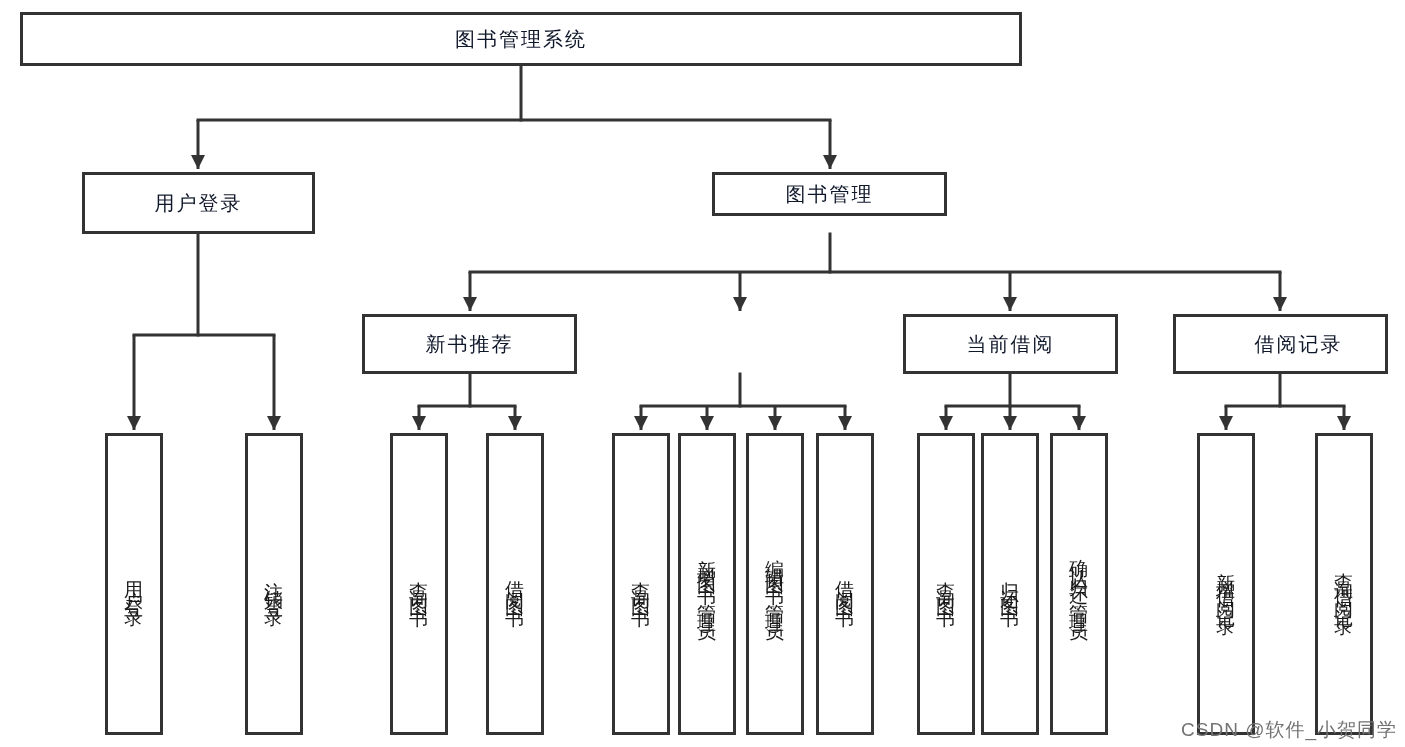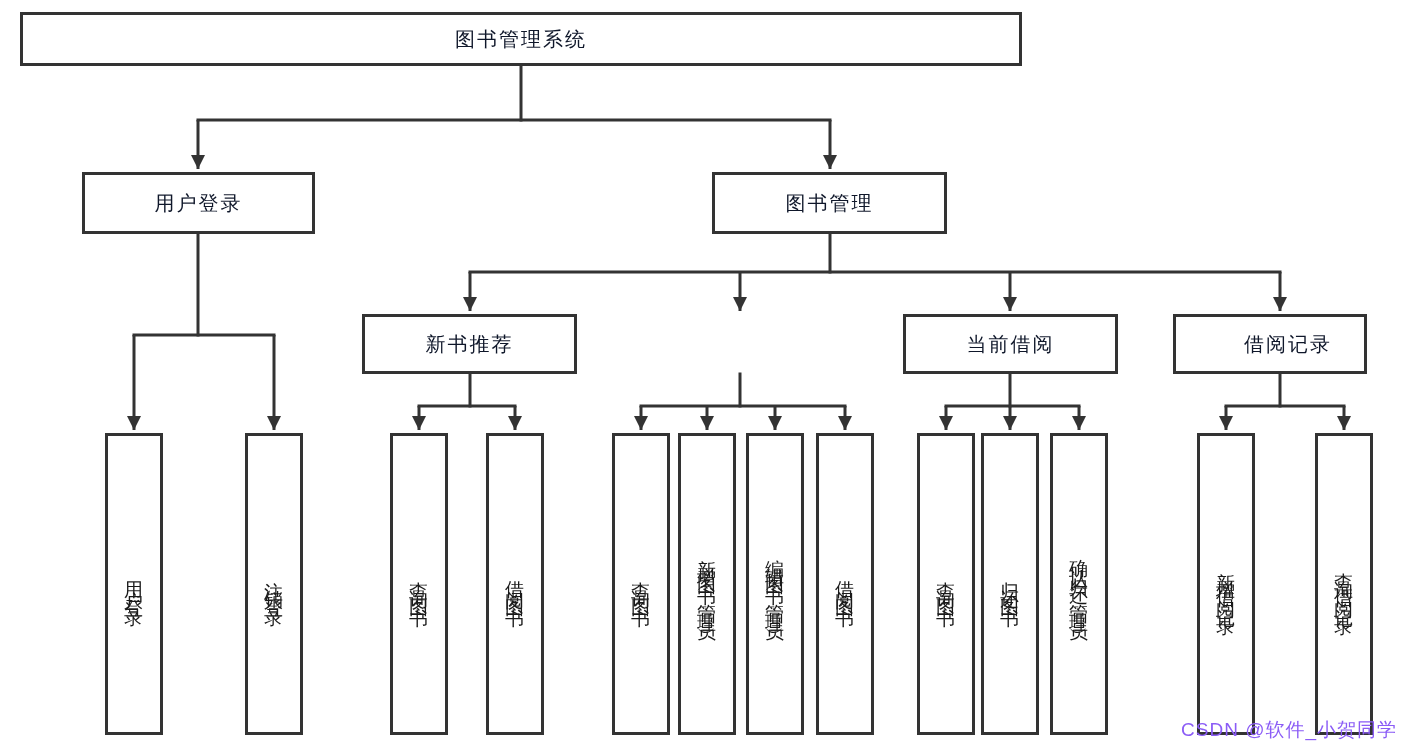--- a/index.html
+++ b/index.html
@@ -42,21 +42,21 @@
     font-size: 19px;
     letter-spacing: 9px;
     color: #1a1a1a;
     line-height: 1;
   }
   .watermark {
     position: absolute;
     right: 8px; bottom: 4px;
     font-size: 19px;
     letter-spacing: 1px;
-    color: #8b5cf6;
+    color: #737373;
     white-space: nowrap;
   }
 </style>
 </head>
 <body>
 
 <div class="stage">
 
   <svg class="connectors" viewBox="0 0 1405 747" xmlns="http://www.w3.org/2000/svg">
     <defs>
@@ -108,31 +108,31 @@
     </g>
   </svg>
 
   <div class="hbox" style="left:20px; top:12px; width:1002px; height:54px;">
     <span>图书管理系统</span>
   </div>
 
   <div class="hbox" style="left:82px; top:172px; width:233px; height:62px;">
     <span>用户登录</span>
   </div>
-  <div class="hbox" style="left:712px; top:172px; width:235px; height:62px;">
+  <div class="hbox" style="left:712px; top:172px; width:235px; height:44px;">
     <span>图书管理</span>
   </div>
 
   <div class="hbox" style="left:362px; top:314px; width:215px; height:60px;">
     <span>新书推荐</span>
   </div>
   <div class="hbox" style="left:903px; top:314px; width:215px; height:60px;">
     <span>当前借阅</span>
   </div>
-  <div class="hbox" style="left:1173px; top:314px; width:194px; height:60px;padding-left:36px;">
+  <div class="hbox" style="left:1173px; top:314px; width:215px; height:60px;padding-left:36px;">
     <span>借阅记录</span>
   </div>
 
   <div class="vbox" style="left:105px;">
     <span class="vtext">用户登录</span>
   </div>
   <div class="vbox" style="left:245px;">
     <span class="vtext">注销登录</span>
   </div>
 

